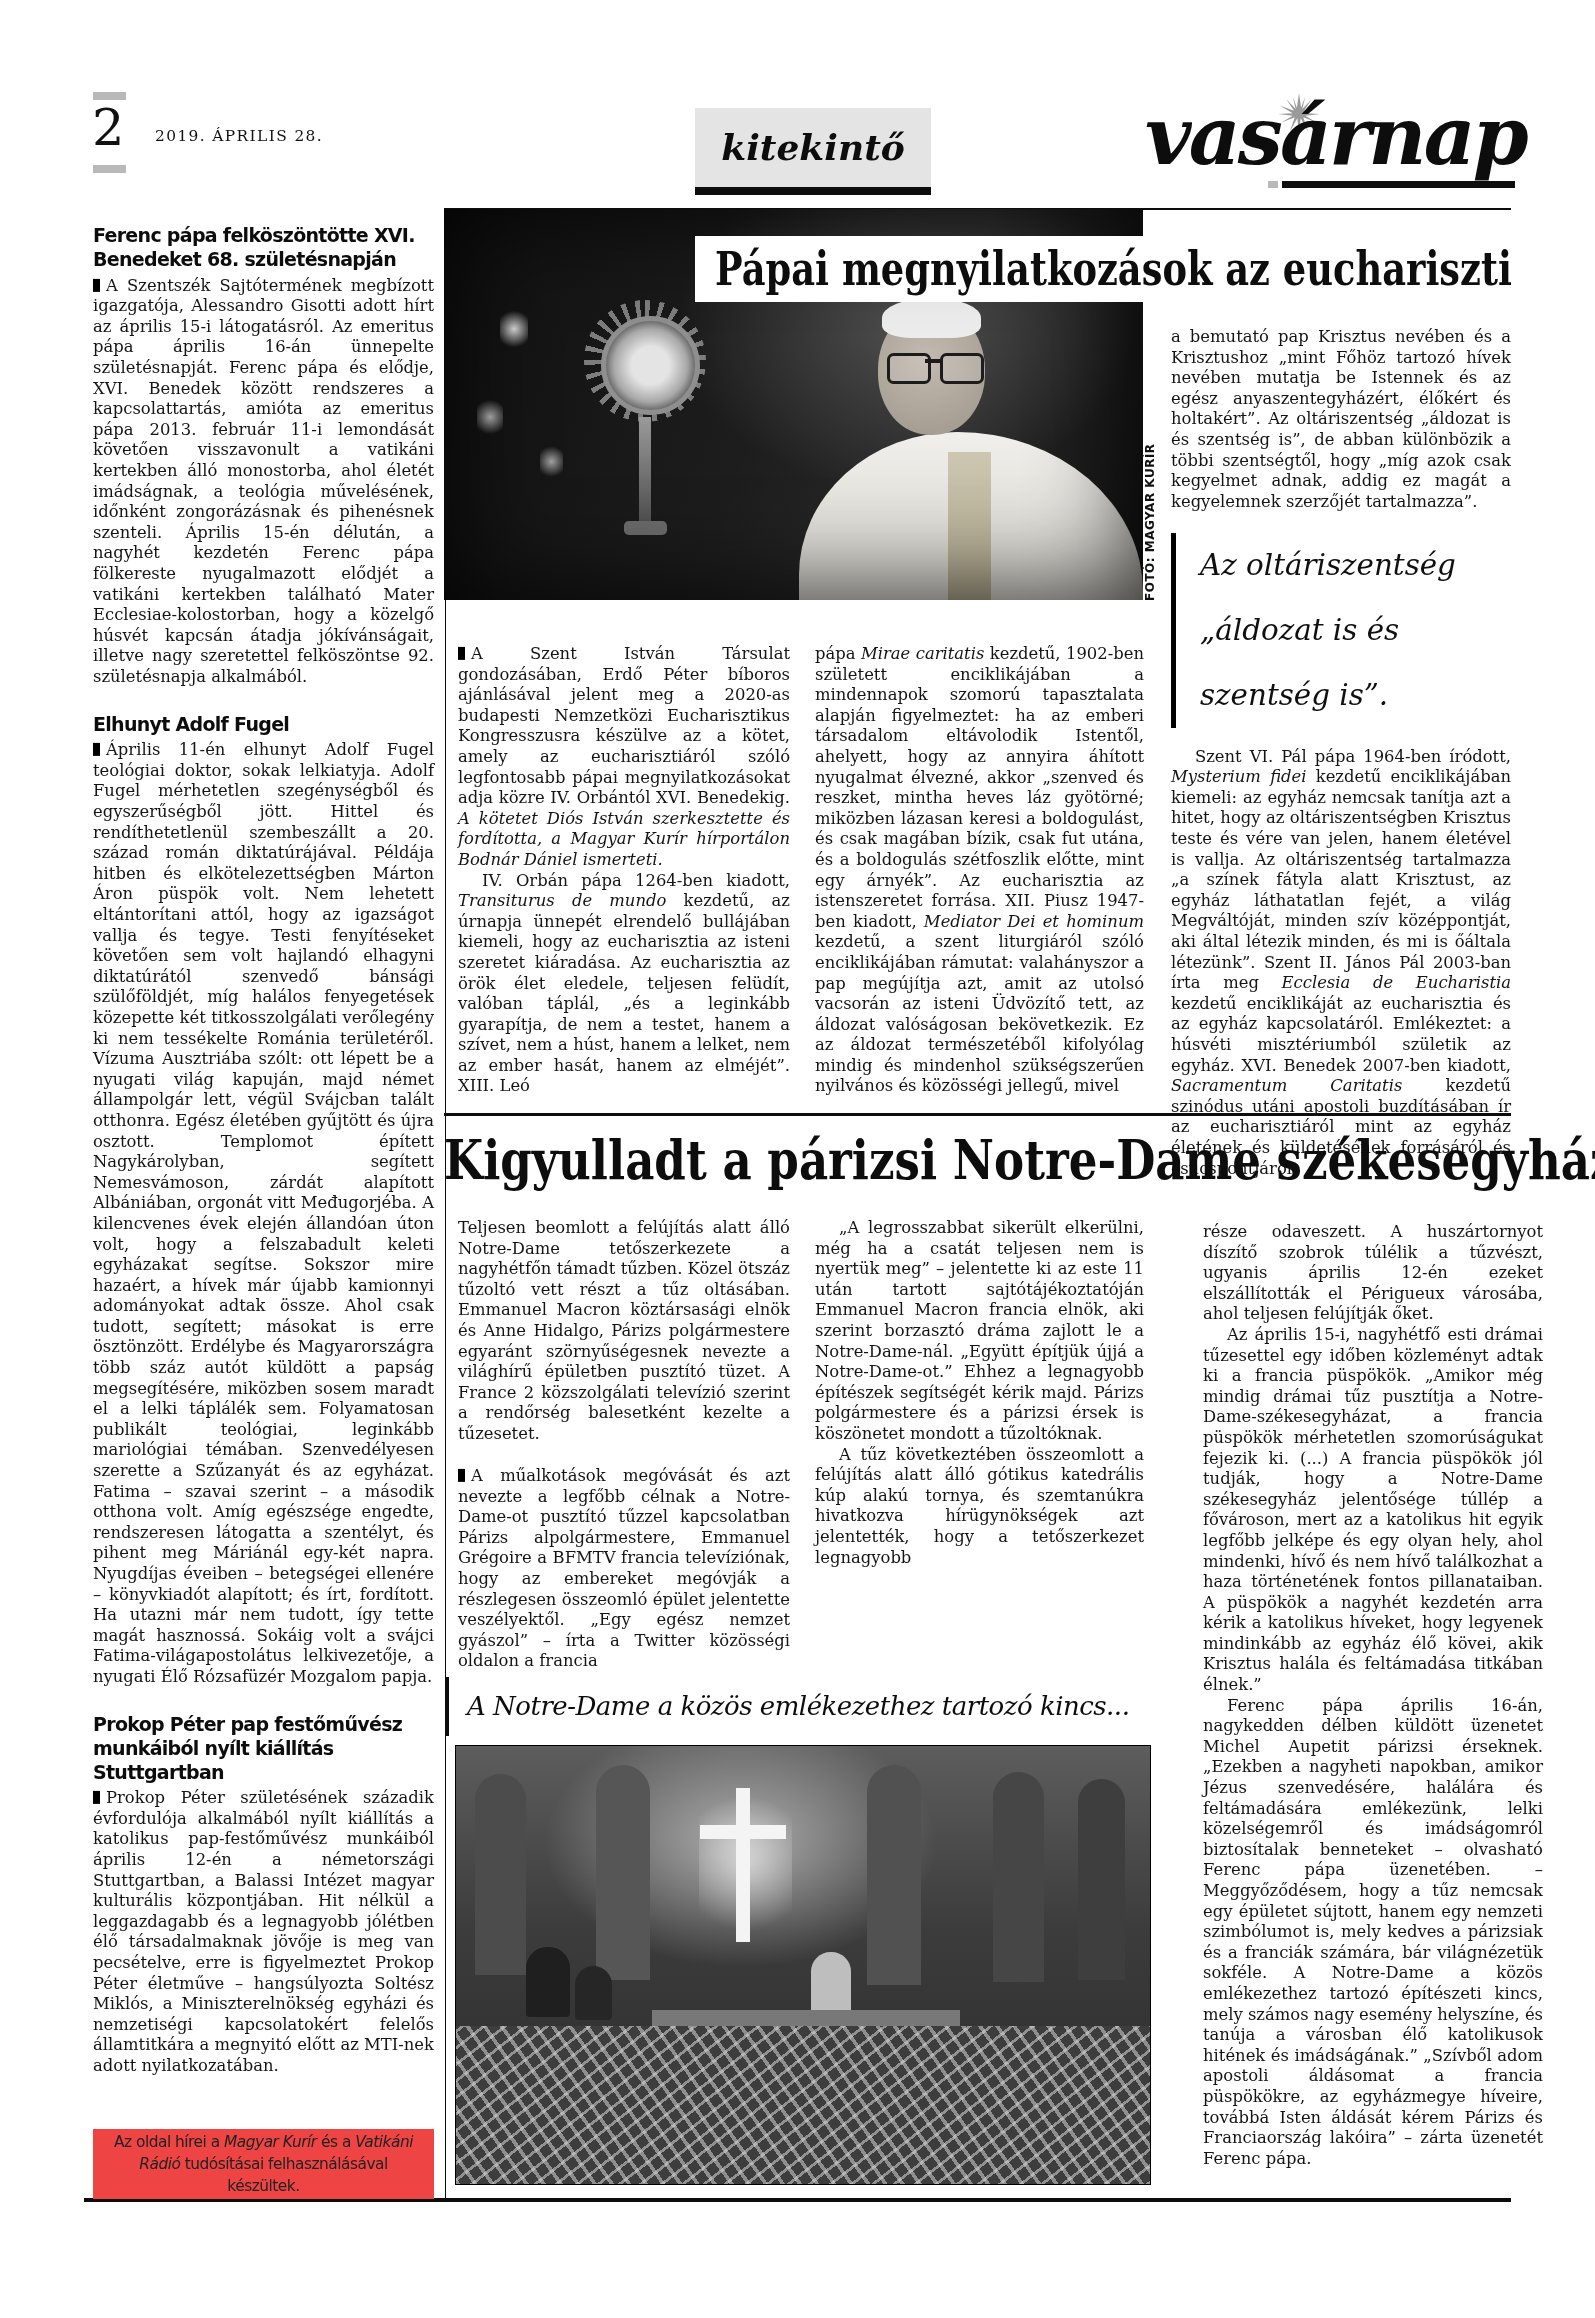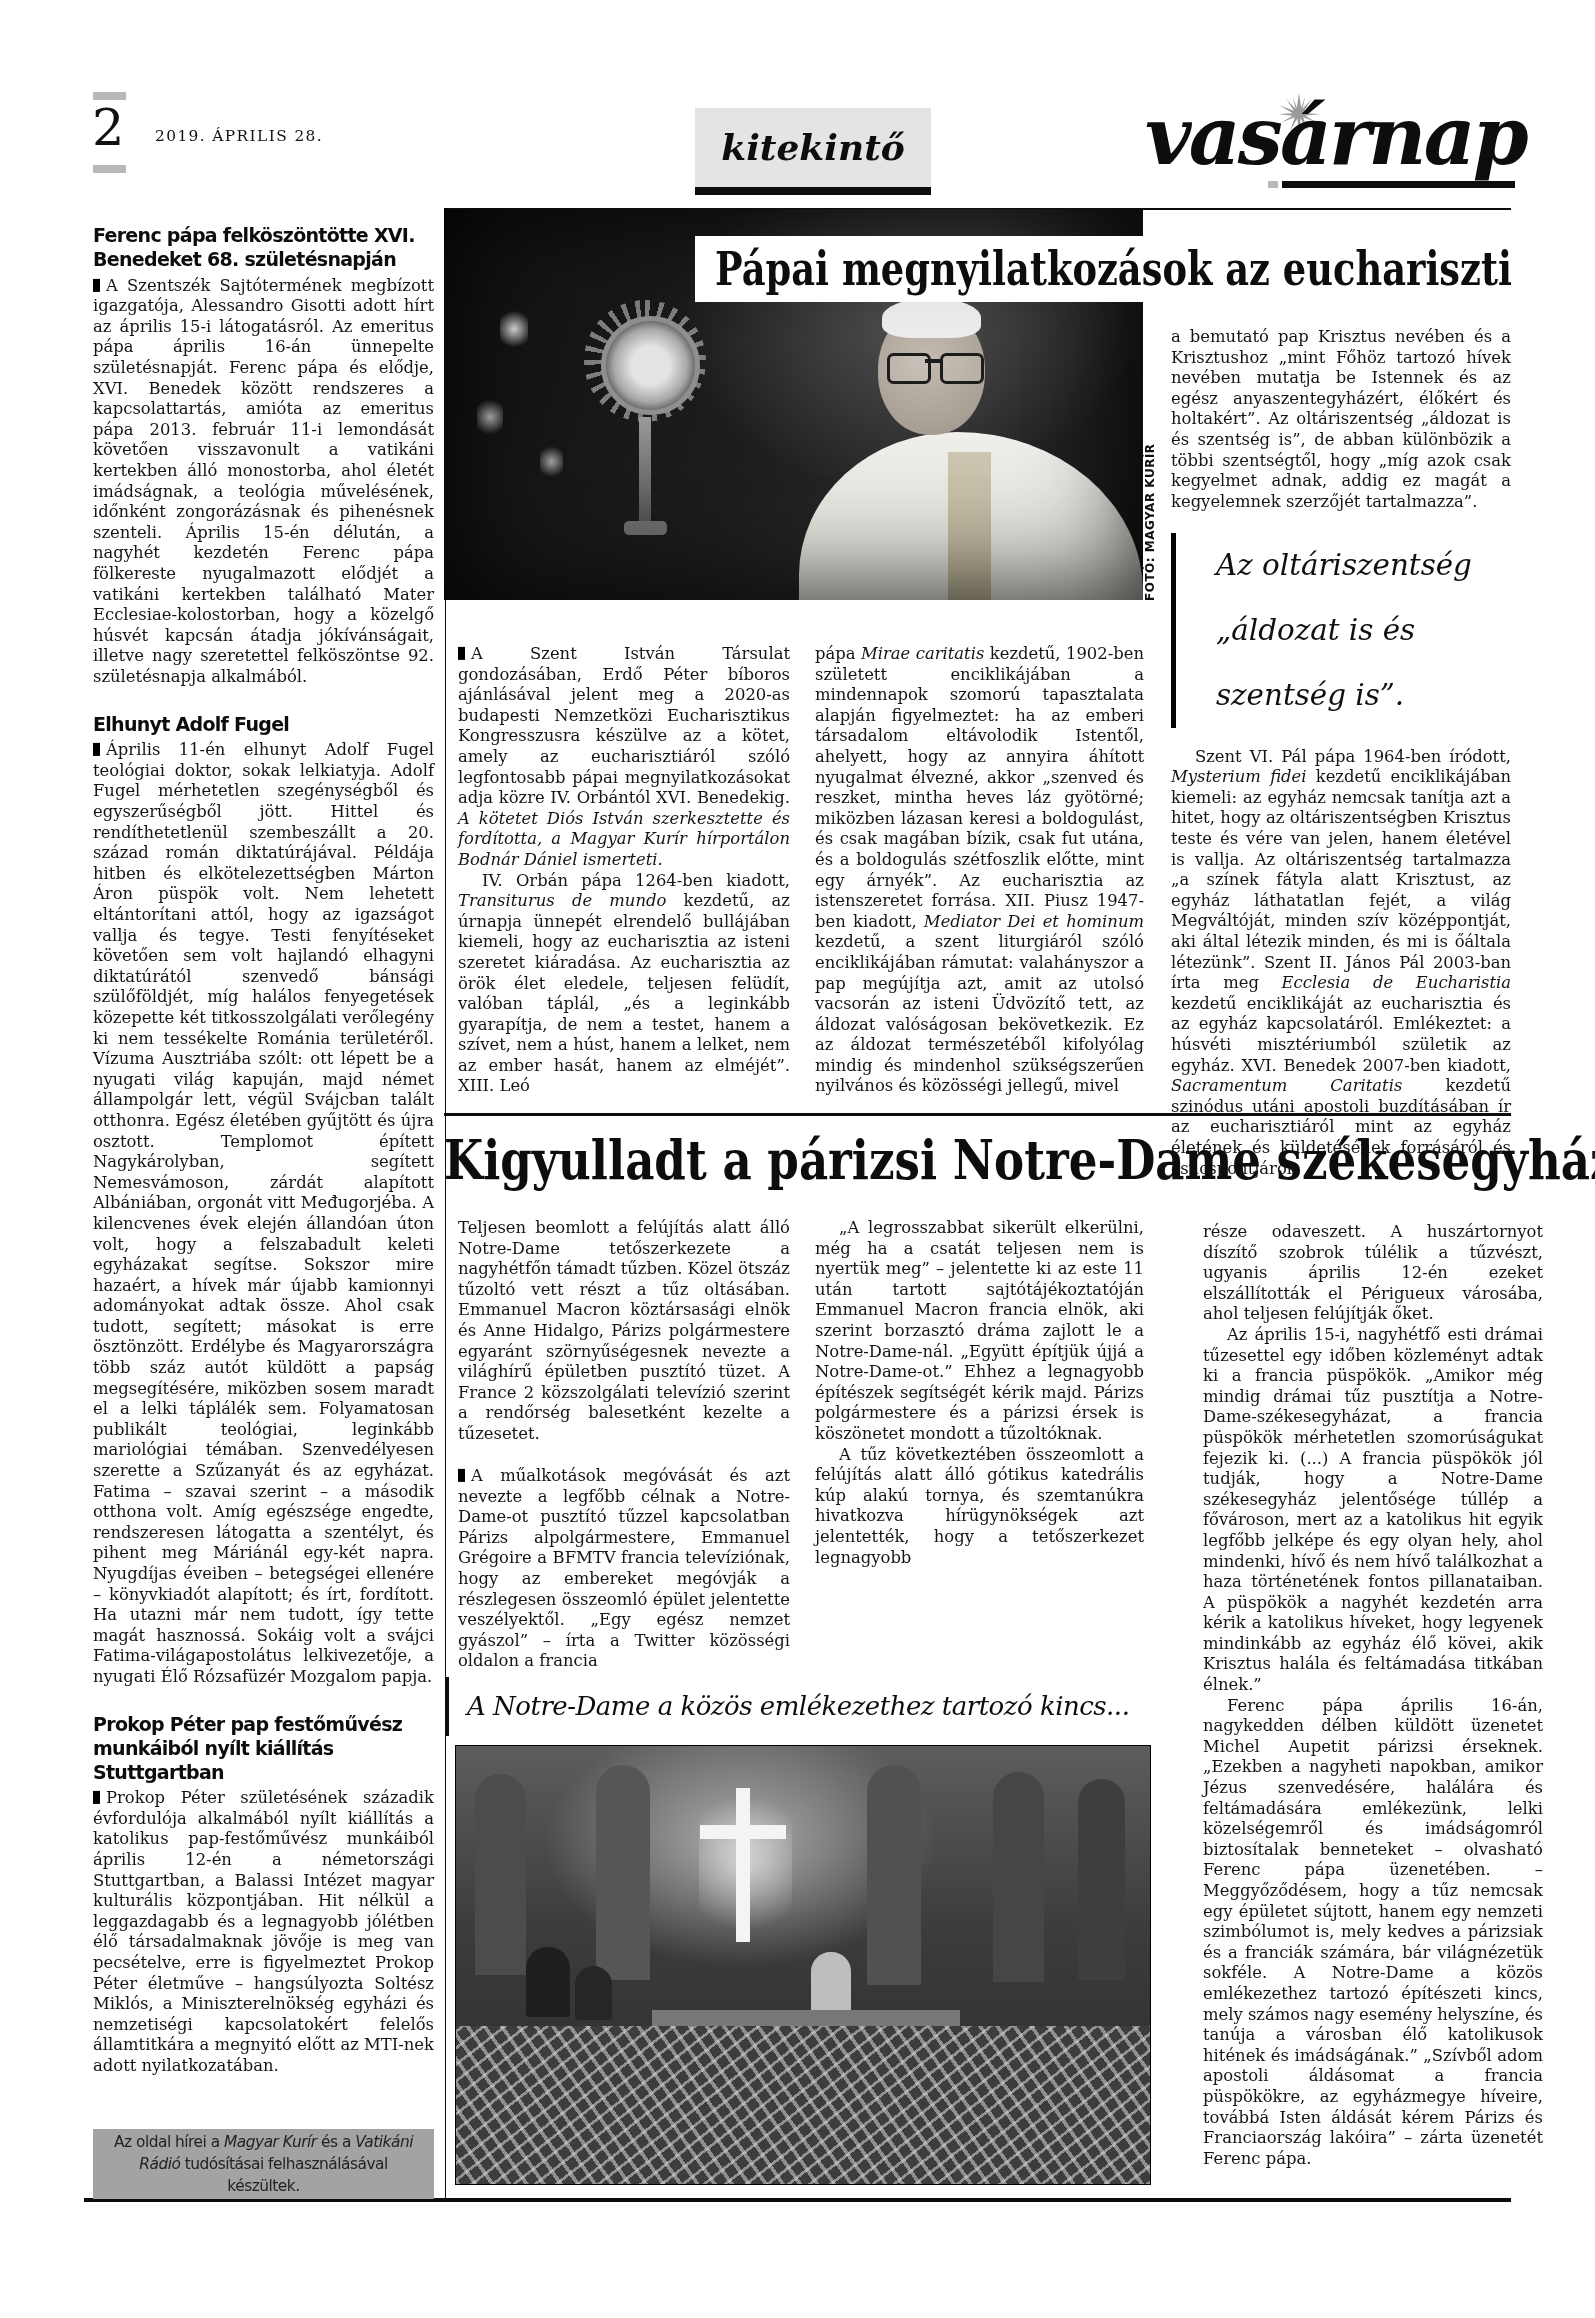--- a/index.html
+++ b/index.html
@@ -31,33 +31,33 @@
   .marker::before{content:"";display:inline-block;width:6.5px;height:13px;background:#000;
                   margin-right:6.5px;transform:translateY(0.9px);}
   .sh{font:bold 19px/24px "DejaVu Sans",sans-serif;letter-spacing:-0.7px;margin:0;color:#0d0d0d;}
   .display{font-family:"DejaVu Serif",serif;font-weight:bold;color:#0d0d0d;white-space:nowrap;
            transform-origin:left center;}
 
   
   .sidebar{position:absolute;left:93px;top:223px;width:341px;}
   .sidebar .sh{margin:0 0 4.7px 0;}
   .sidebar .gap{height:24px;}
-  .note{position:absolute;left:93px;top:2129px;width:341px;height:70px;background:#a3a3a3;
+  .note{position:absolute;left:93px;top:2129px;width:341px;height:70px;background:#ef4444;
         display:flex;align-items:center;justify-content:center;text-align:center;}
   .note p{font:15.4px/22px "DejaVu Sans",sans-serif;letter-spacing:-0.5px;margin:0;padding:0 18.7px;color:#222;}
 
   
   .popephoto{position:absolute;left:444px;top:209px;width:699px;height:391px;overflow:hidden;
              background:linear-gradient(105deg,#101010 0%,#1d1d1d 45%,#292929 68%,#141414 100%);}
   .mainheadbox{position:absolute;left:695px;top:236px;width:816px;height:66px;background:#fff;overflow:hidden;}
   .mainheadbox .display{position:absolute;left:19.6px;top:0;font-size:46px;line-height:66px;transform:scaleX(0.8);}
   .fotocredit{position:absolute;left:1143px;top:601px;transform:rotate(-90deg);transform-origin:0 0;
               font:bold 12px/14px "DejaVu Sans",sans-serif;letter-spacing:0.5px;white-space:nowrap;color:#111;}
   .mcol{position:absolute;width:332px;}
-  .pullquote{margin:20.6px 0 18.7px 0;border-left:5.6px solid #000;padding-left:40px;
+  .pullquote{margin:20.6px 0 18.7px 0;border-left:5.6px solid #000;padding-left:24px;
              font:italic 29.4px/65px "DejaVu Serif",serif;color:#101010;text-align:left;}
 
   
   .ndheadline{position:absolute;left:444px;top:1125px;font-size:55px;line-height:70px;transform:scaleX(0.82);}
   .ndlede{font-weight:normal;}
   .ndcaptionbar{position:absolute;left:445px;top:1677px;width:4.2px;height:59px;background:#0d0d0d;}
   .ndcaption{position:absolute;left:467px;top:1683px;width:664px;
              font:italic 26px/47px "DejaVu Serif",serif;letter-spacing:-0.5px;color:#0d0d0d;white-space:nowrap;}
   .ndphoto{position:absolute;left:455px;top:1745px;width:694px;height:438px;border:1.9px solid #000;
            overflow:hidden;background:linear-gradient(#5d5d5d,#3c3c3c 42%,#282828);}

